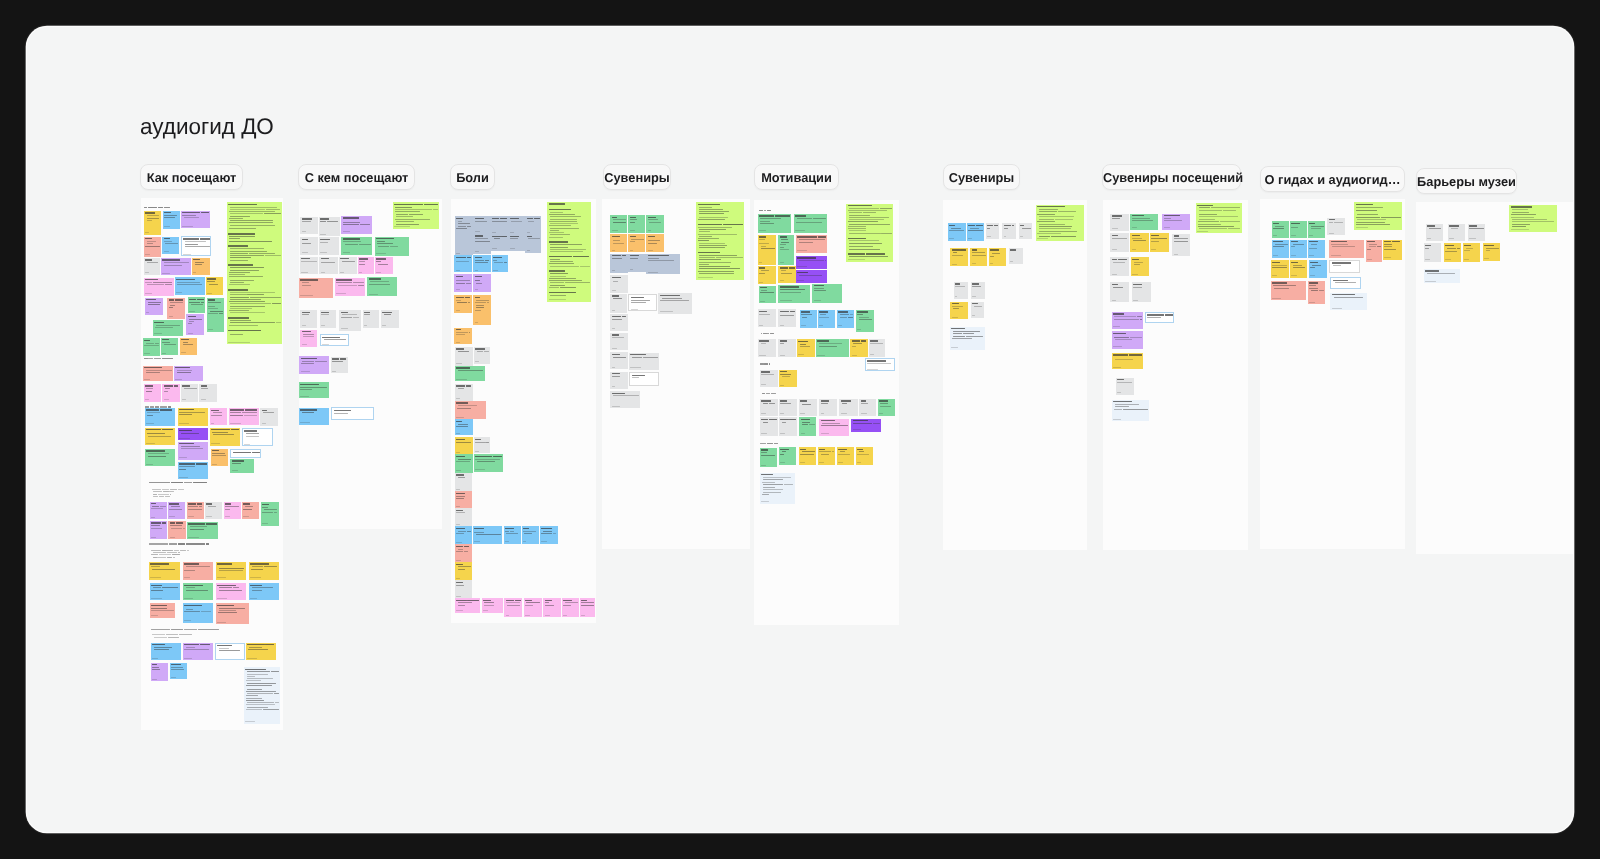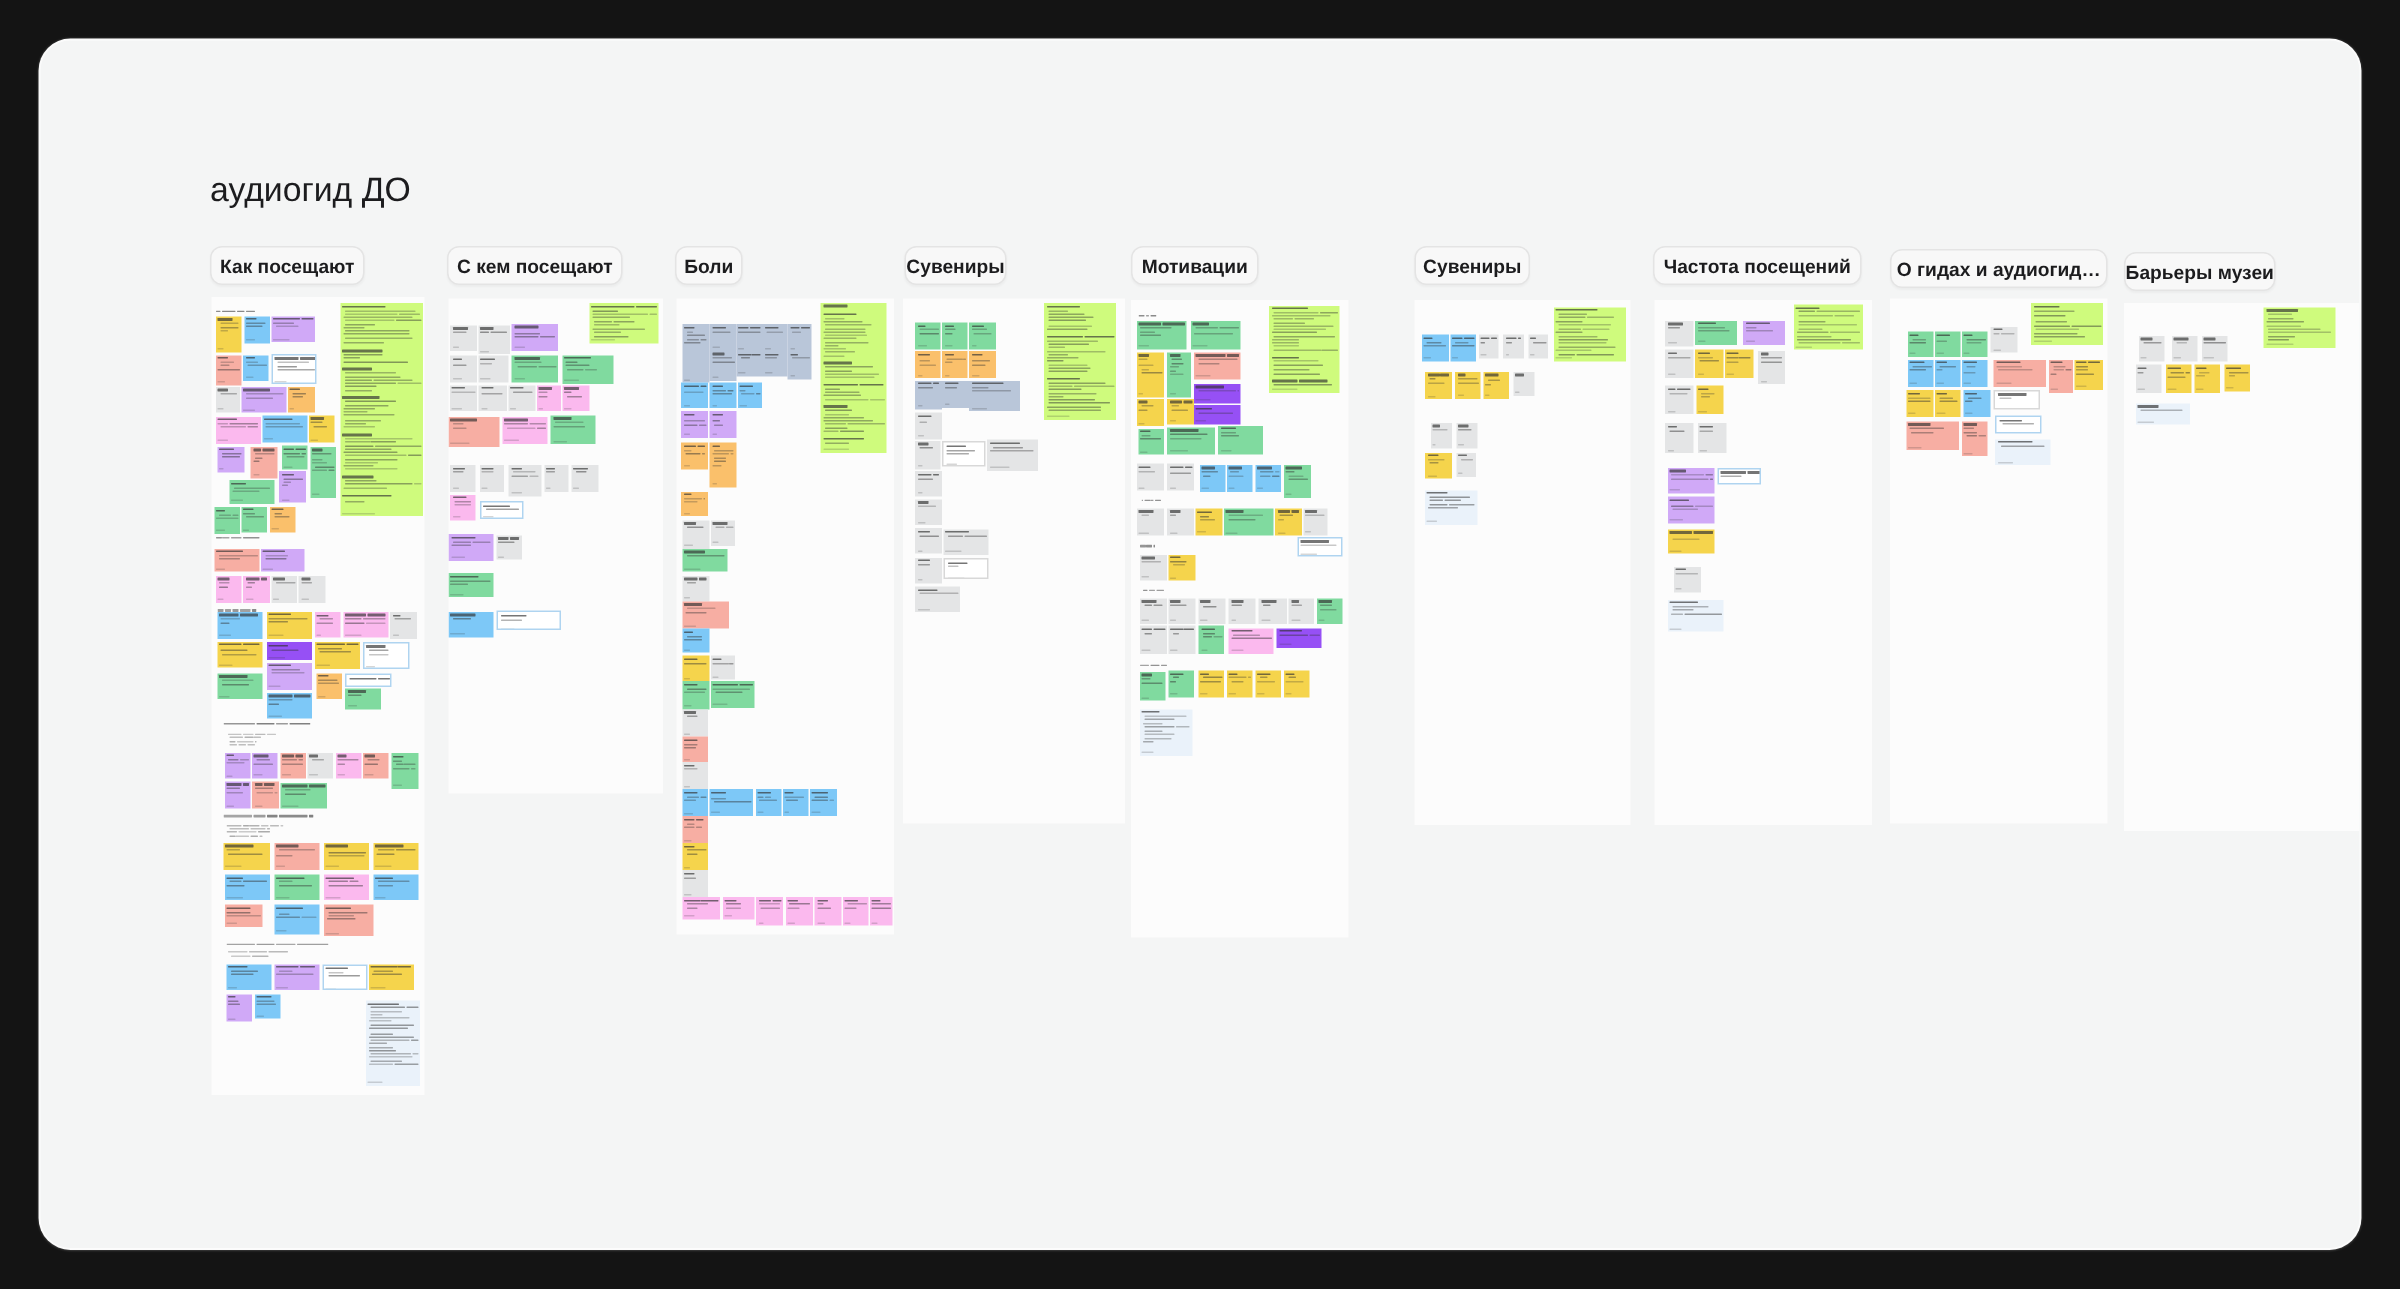--- a/index.html
+++ b/index.html
@@ -41,21 +41,21 @@
 <div id="stage">
   <div class="panel">
     <div class="page-title">аудиогид ДО</div>
     <div id="tabs">
         <div class="tab" style="left: 113px; top: 137px; width: 103px;">Как посещают</div>
         <div class="tab" style="left: 271px; top: 137px; width: 117px;">С кем посещают</div>
         <div class="tab" style="left: 423px; top: 137px; width: 45px;">Боли</div>
         <div class="tab" style="left: 576px; top: 137px; width: 68px;">Сувениры</div>
         <div class="tab" style="left: 727px; top: 137px; width: 85px;">Мотивации</div>
         <div class="tab" style="left: 916px; top: 137px; width: 77px;">Сувениры</div>
-        <div class="tab" style="left: 1075px; top: 137px; width: 139px;">Частота посещений</div>
+        <div class="tab" style="left: 1075px; top: 137px; width: 139px;">Сувениры посещений</div>
         <div class="tab" style="left: 1233px; top: 139px; width: 145px;">О гидах и аудиогид…</div>
         <div class="tab" style="left: 1389px; top: 141px; width: 101px;">Барьеры музеи</div>
       </div>
     <div id="boards">
         <div class="board" style="left: 114px; top: 171px; width: 142px; height: 532px;">
           <div class="hdrtxt" style="left: 3px; top: 9px; width: 26px; height: 2.6px;">
             <div class="blk" style="left: 0px; top: 0px; width: 2.87px; height: 1.3px; opacity: 0.56;"></div>
             <div class="blk" style="left: 3.62px; top: 0px; width: 9.51px; height: 1.3px; opacity: 0.58;"></div>
             <div class="blk" style="left: 13.88px; top: 0px; width: 5.51px; height: 1.3px; opacity: 0.58;"></div>
             <div class="blk" style="left: 20.13px; top: 0px; width: 5.87px; height: 1.3px; opacity: 0.55;"></div>

